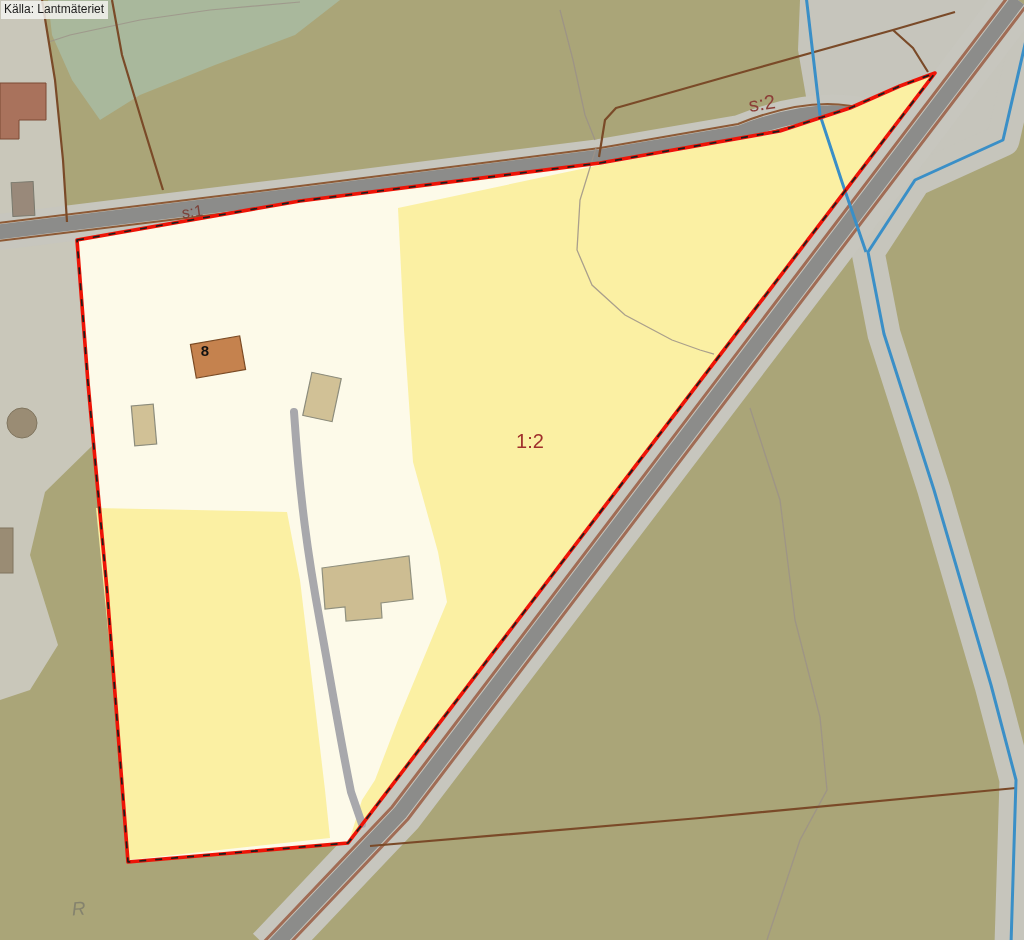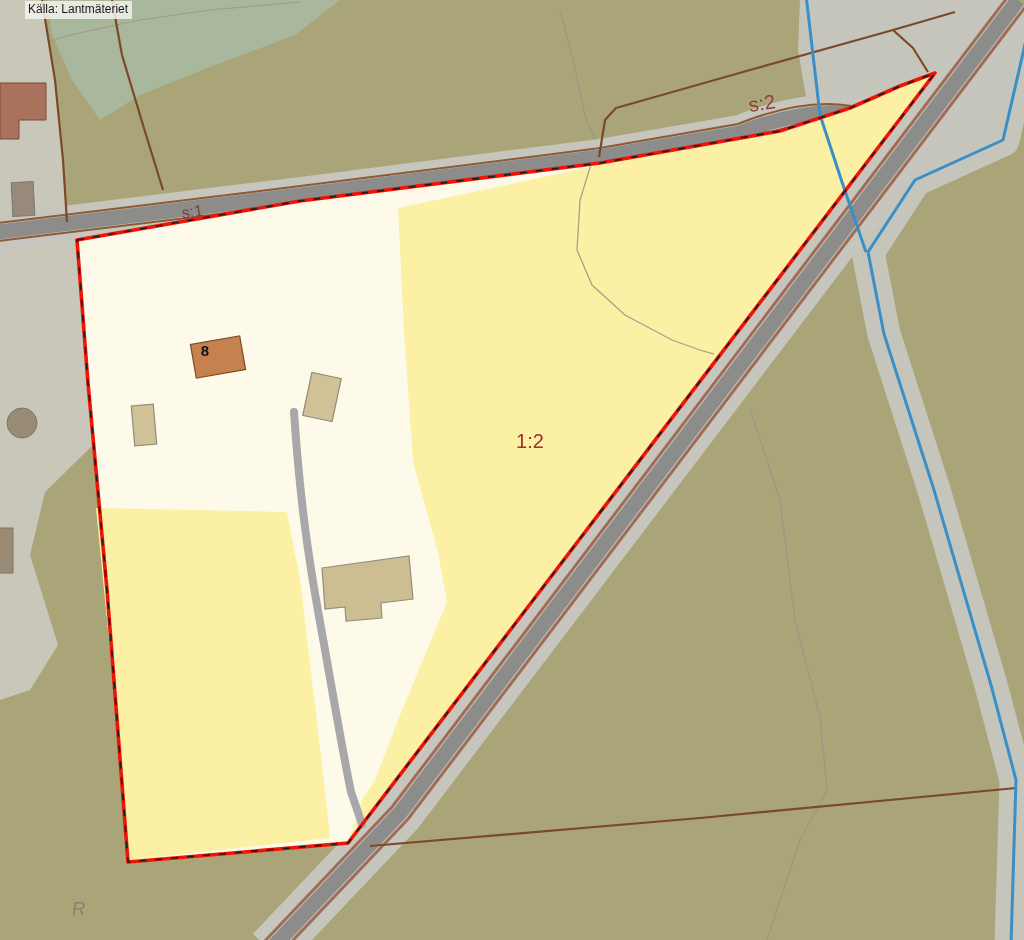--- a/index.html
+++ b/index.html
@@ -3,21 +3,21 @@
 <meta charset="utf-8">
 <style>
   html,body{margin:0;padding:0;background:#888;}
   #stage{position:relative;width:1024px;height:940px;overflow:hidden;
          font-family:"Liberation Sans",sans-serif;background:#aaa578;}
   #map-svg{position:absolute;left:0;top:0;}
   #attribution{
     position:absolute;left:1px;top:1px;
     background:rgba(245,245,242,0.82);
     color:#1b1b1b;font-size:12px;line-height:15px;
-    padding:1px 4px 2px 3px;white-space:nowrap;margin-left:24px;
+    padding:1px 4px 2px 3px;white-space:nowrap;
   }
   text{font-family:"Liberation Sans",sans-serif;}
   .cad-label{font-size:20px;}
   .small-label{font-size:16px;}
 </style>
 </head>
 <body>
 
 <div id="stage">
   <svg id="map-svg" width="1024" height="940" viewBox="0 0 1024 940">

